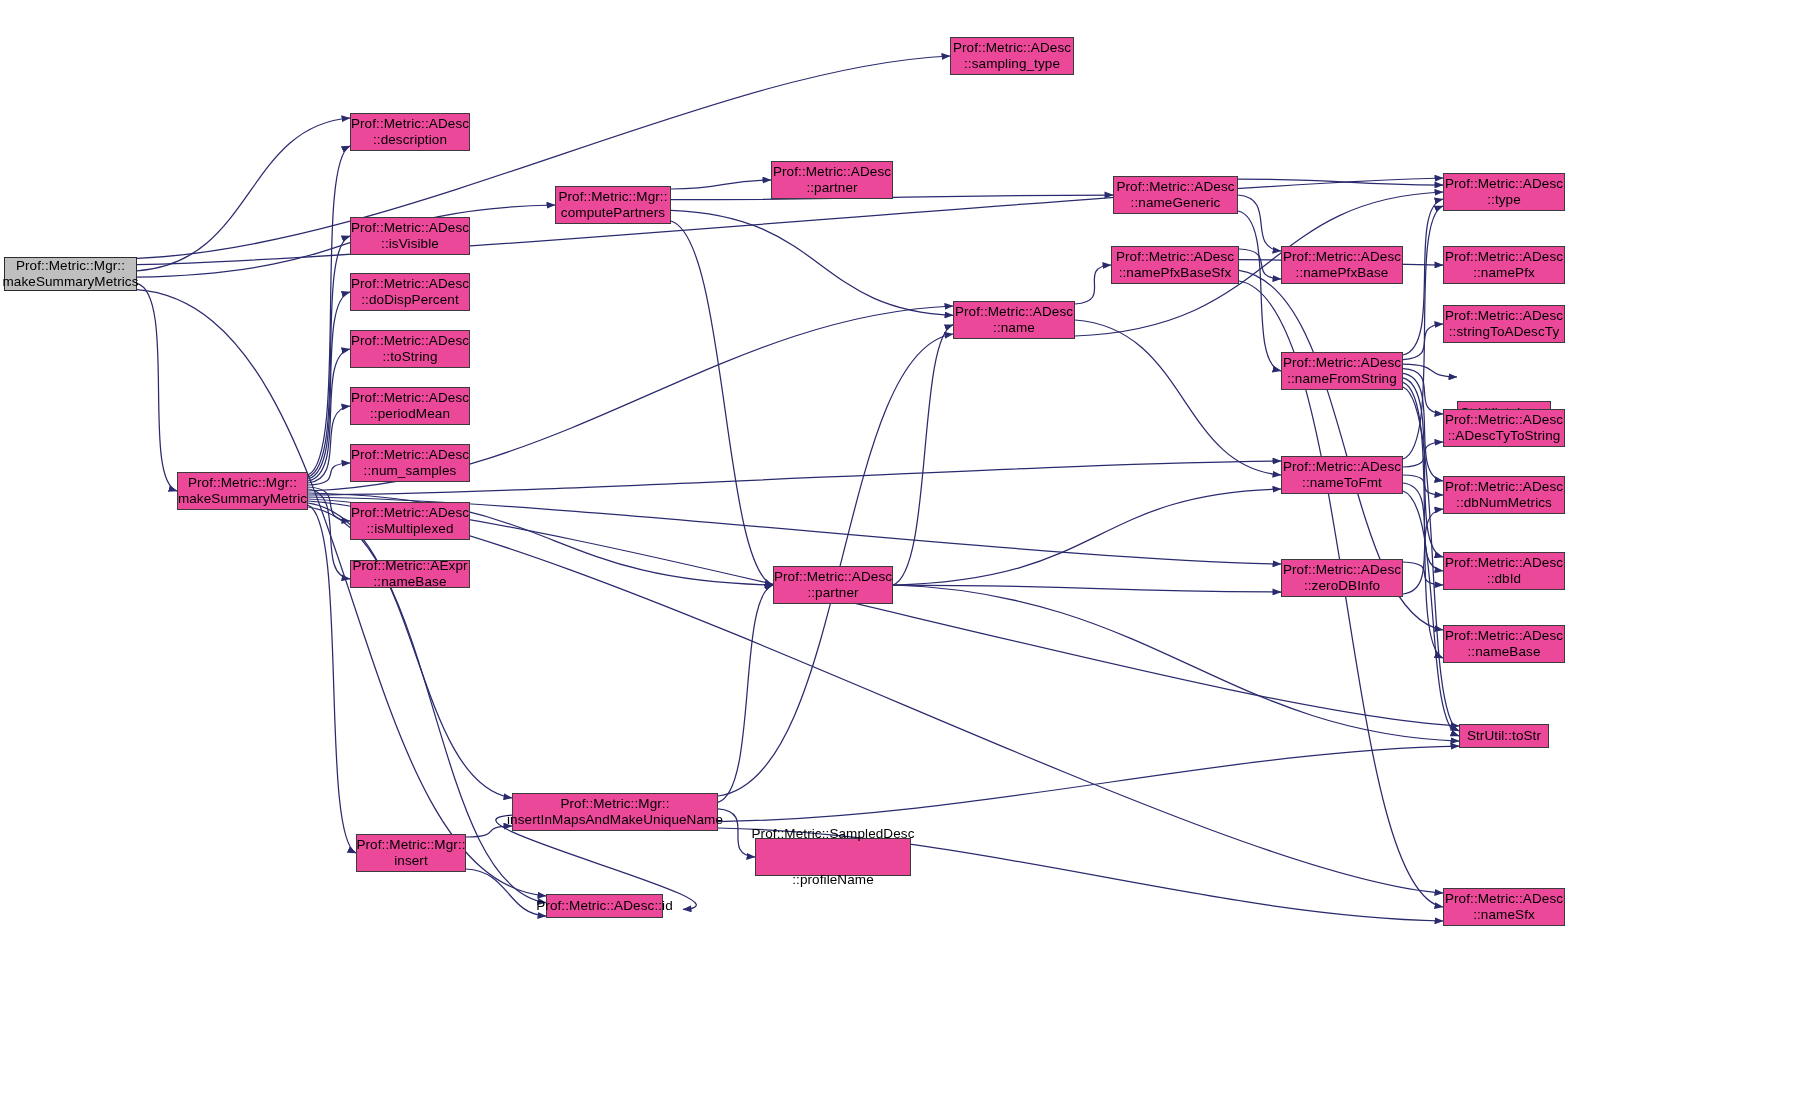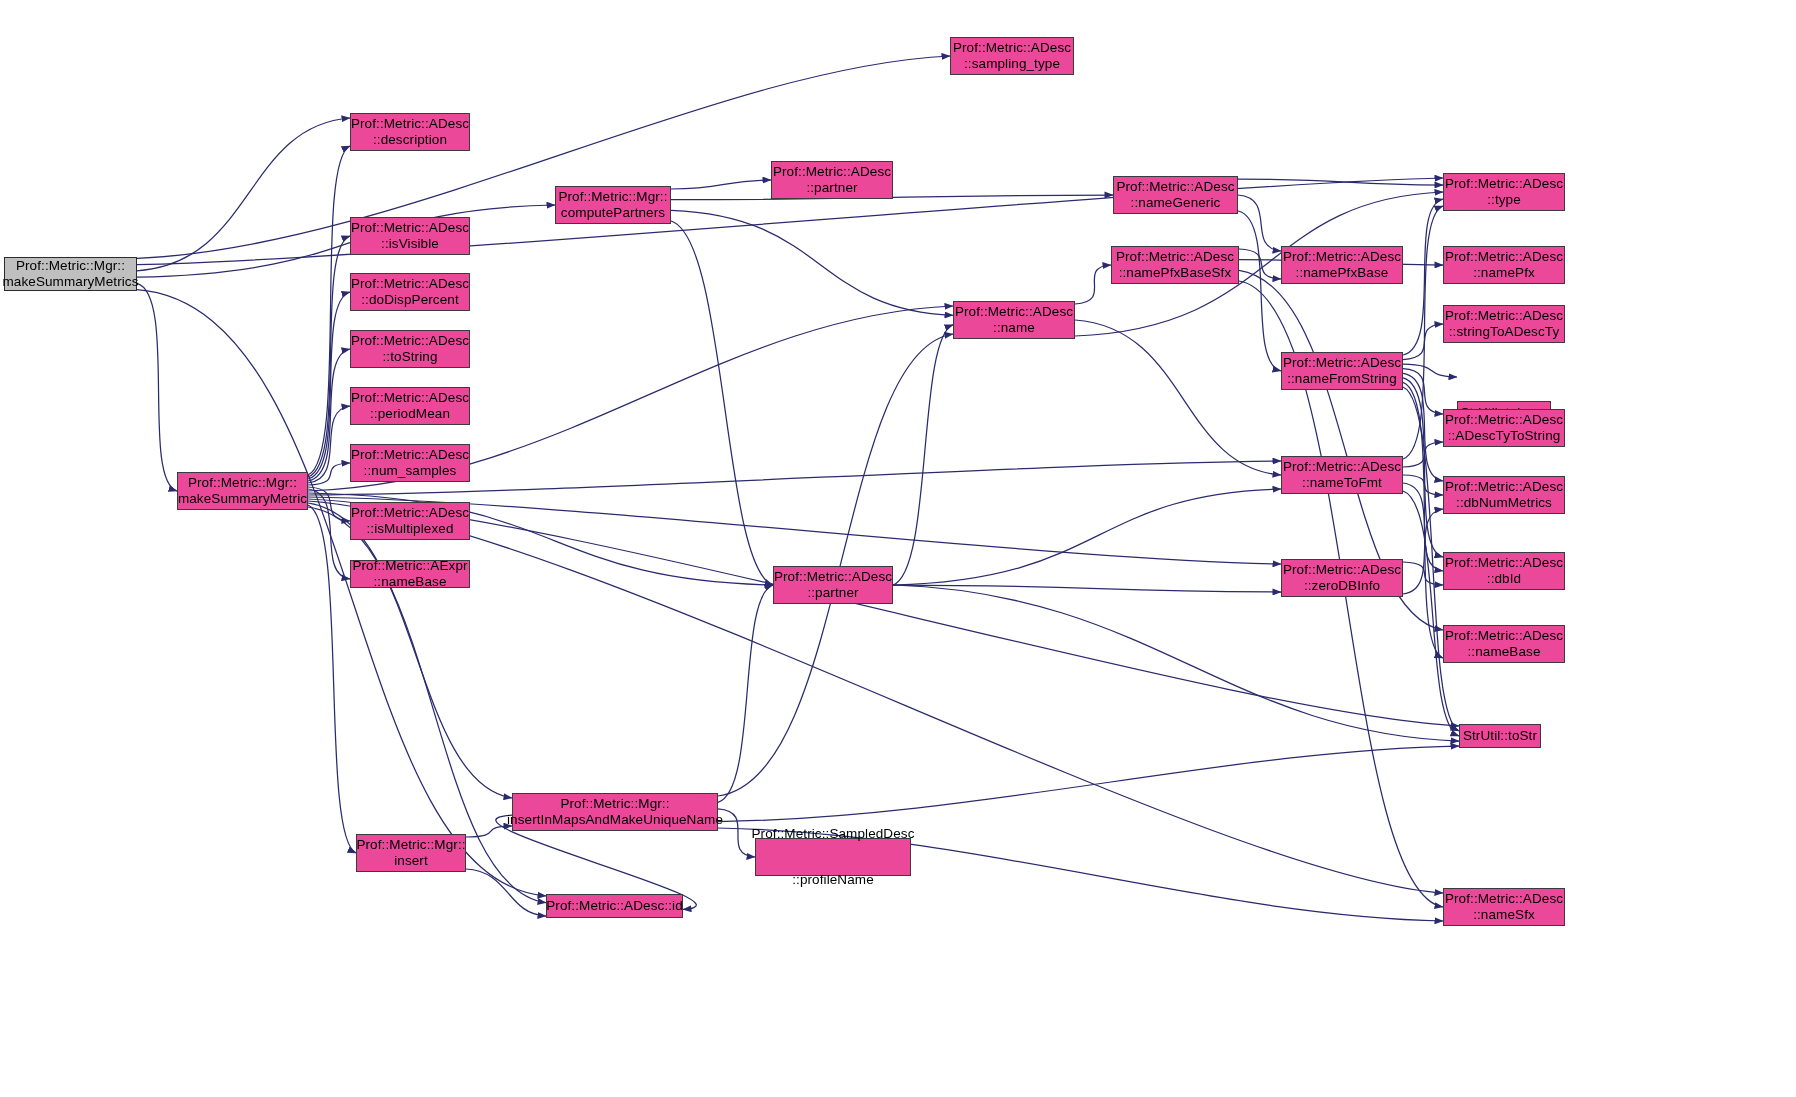--- a/index.html
+++ b/index.html
@@ -148,20 +148,20 @@
       <div class="node" style="left: 177px; top: 472px; width: 131px; height: 38px;"><span class="line1">Prof::Metric::Mgr::</span><span class="line2">makeSummaryMetric</span></div>
       <div class="node" style="left: 350px; top: 444px; width: 120px; height: 38px;"><span class="line1">Prof::Metric::ADesc</span><span class="line2">::num_samples</span></div>
       <div class="node" style="left: 1281px; top: 456px; width: 122px; height: 38px;"><span class="line1">Prof::Metric::ADesc</span><span class="line2">::nameToFmt</span></div>
       <div class="node" style="left: 1443px; top: 476px; width: 122px; height: 38px;"><span class="line1">Prof::Metric::ADesc</span><span class="line2">::dbNumMetrics</span></div>
       <div class="node" style="left: 350px; top: 502px; width: 120px; height: 38px;"><span class="line1">Prof::Metric::ADesc</span><span class="line2">::isMultiplexed</span></div>
       <div class="node" style="left: 1443px; top: 552px; width: 122px; height: 38px;"><span class="line1">Prof::Metric::ADesc</span><span class="line2">::dbId</span></div>
       <div class="node" style="left: 350px; top: 560px; width: 120px; height: 28px;"><span class="line1">Prof::Metric::AExpr</span><span class="line2">::nameBase</span></div>
       <div class="node" style="left: 773px; top: 566px; width: 120px; height: 38px;"><span class="line1">Prof::Metric::ADesc</span><span class="line2">::partner</span></div>
       <div class="node" style="left: 1281px; top: 559px; width: 122px; height: 38px;"><span class="line1">Prof::Metric::ADesc</span><span class="line2">::zeroDBInfo</span></div>
       <div class="node" style="left: 1443px; top: 625px; width: 122px; height: 38px;"><span class="line1">Prof::Metric::ADesc</span><span class="line2">::nameBase</span></div>
-      <div class="node" style="left: 1459px; top: 724px; width: 82px; height: 24px;"><span class="line1">StrUtil::toStr</span></div>
+      <div class="node" style="left: 1459px; top: 724px; width: 90px; height: 24px;"><span class="line1">StrUtil::toStr</span></div>
       <div class="node" style="left: 512px; top: 793px; width: 206px; height: 38px;"><span class="line1">Prof::Metric::Mgr::</span><span class="line2">insertInMapsAndMakeUniqueName</span></div>
       <div class="node" style="left: 755px; top: 838px; width: 156px; height: 38px; gap: 30px;"><span class="line1">Prof::Metric::SampledDesc</span><span class="line2">::profileName</span></div>
       <div class="node" style="left: 356px; top: 834px; width: 110px; height: 38px;"><span class="line1">Prof::Metric::Mgr::</span><span class="line2">insert</span></div>
-      <div class="node" style="left: 546px; top: 894px; width: 137px; height: 24px;"><span class="line1">Prof::Metric::ADesc::id</span></div>
+      <div class="node" style="left: 546px; top: 894px; width: 117px; height: 24px;"><span class="line1">Prof::Metric::ADesc::id</span></div>
       <div class="node" style="left: 1443px; top: 888px; width: 122px; height: 38px;"><span class="line1">Prof::Metric::ADesc</span><span class="line2">::nameSfx</span></div>
     </div>
 </div>
 
 </body></html>

